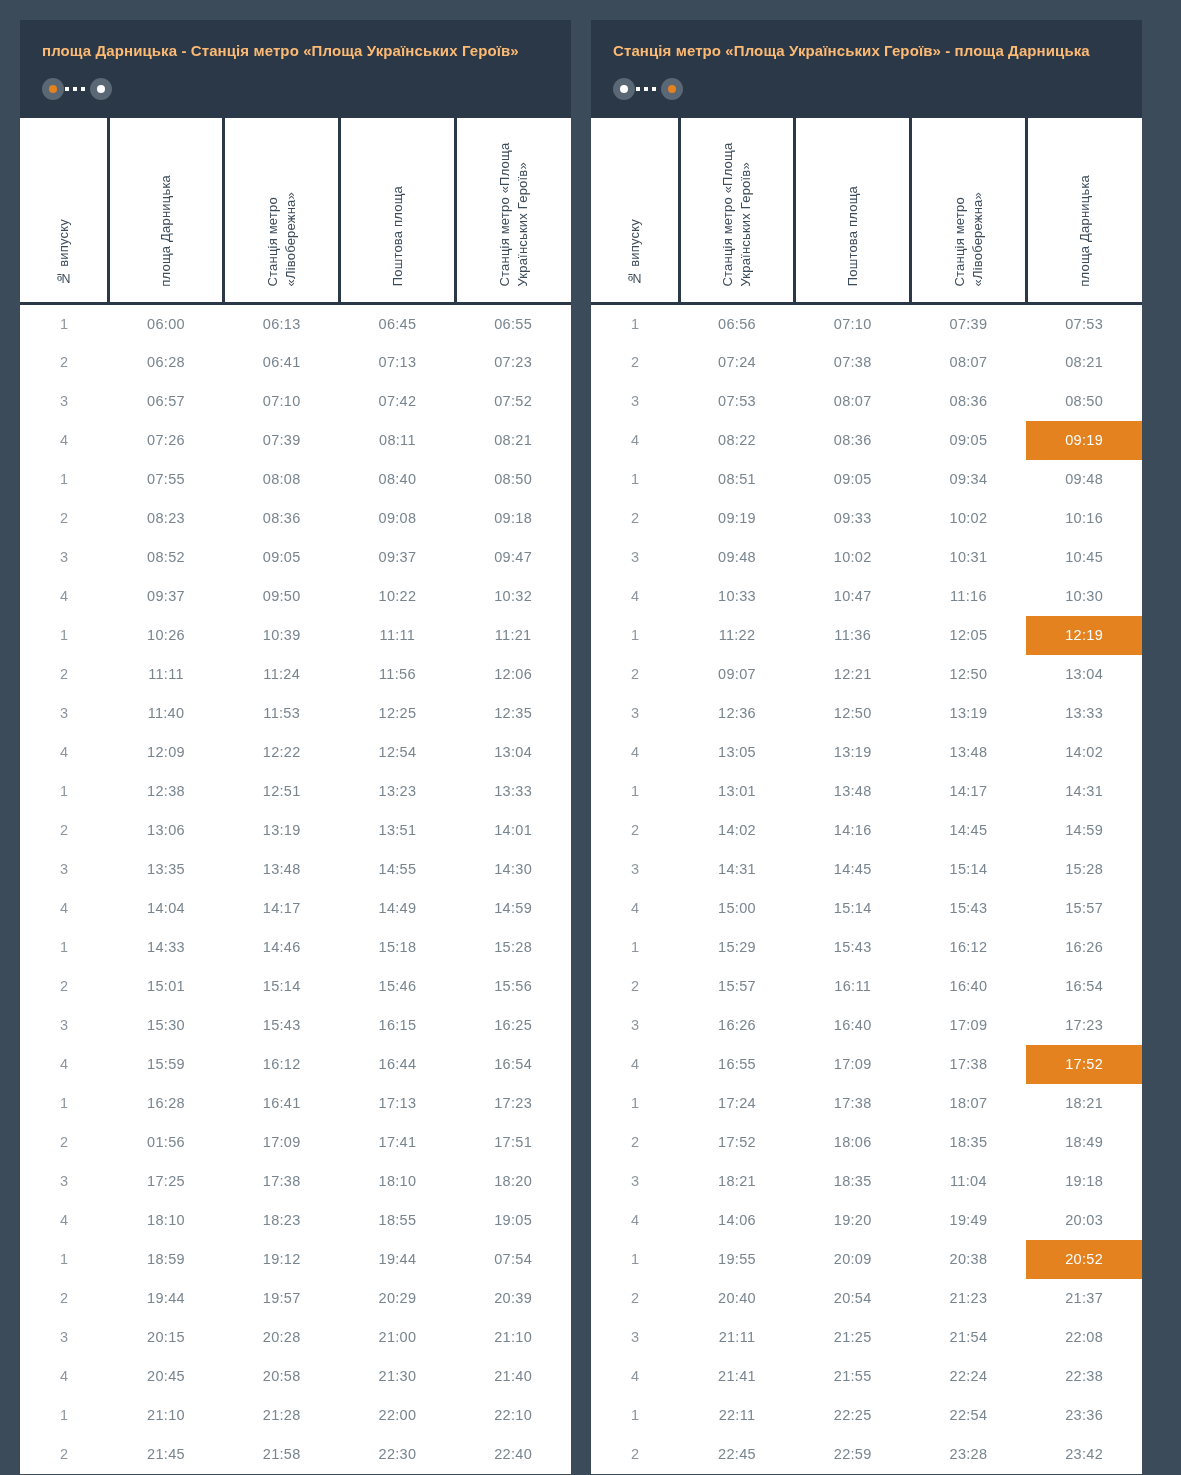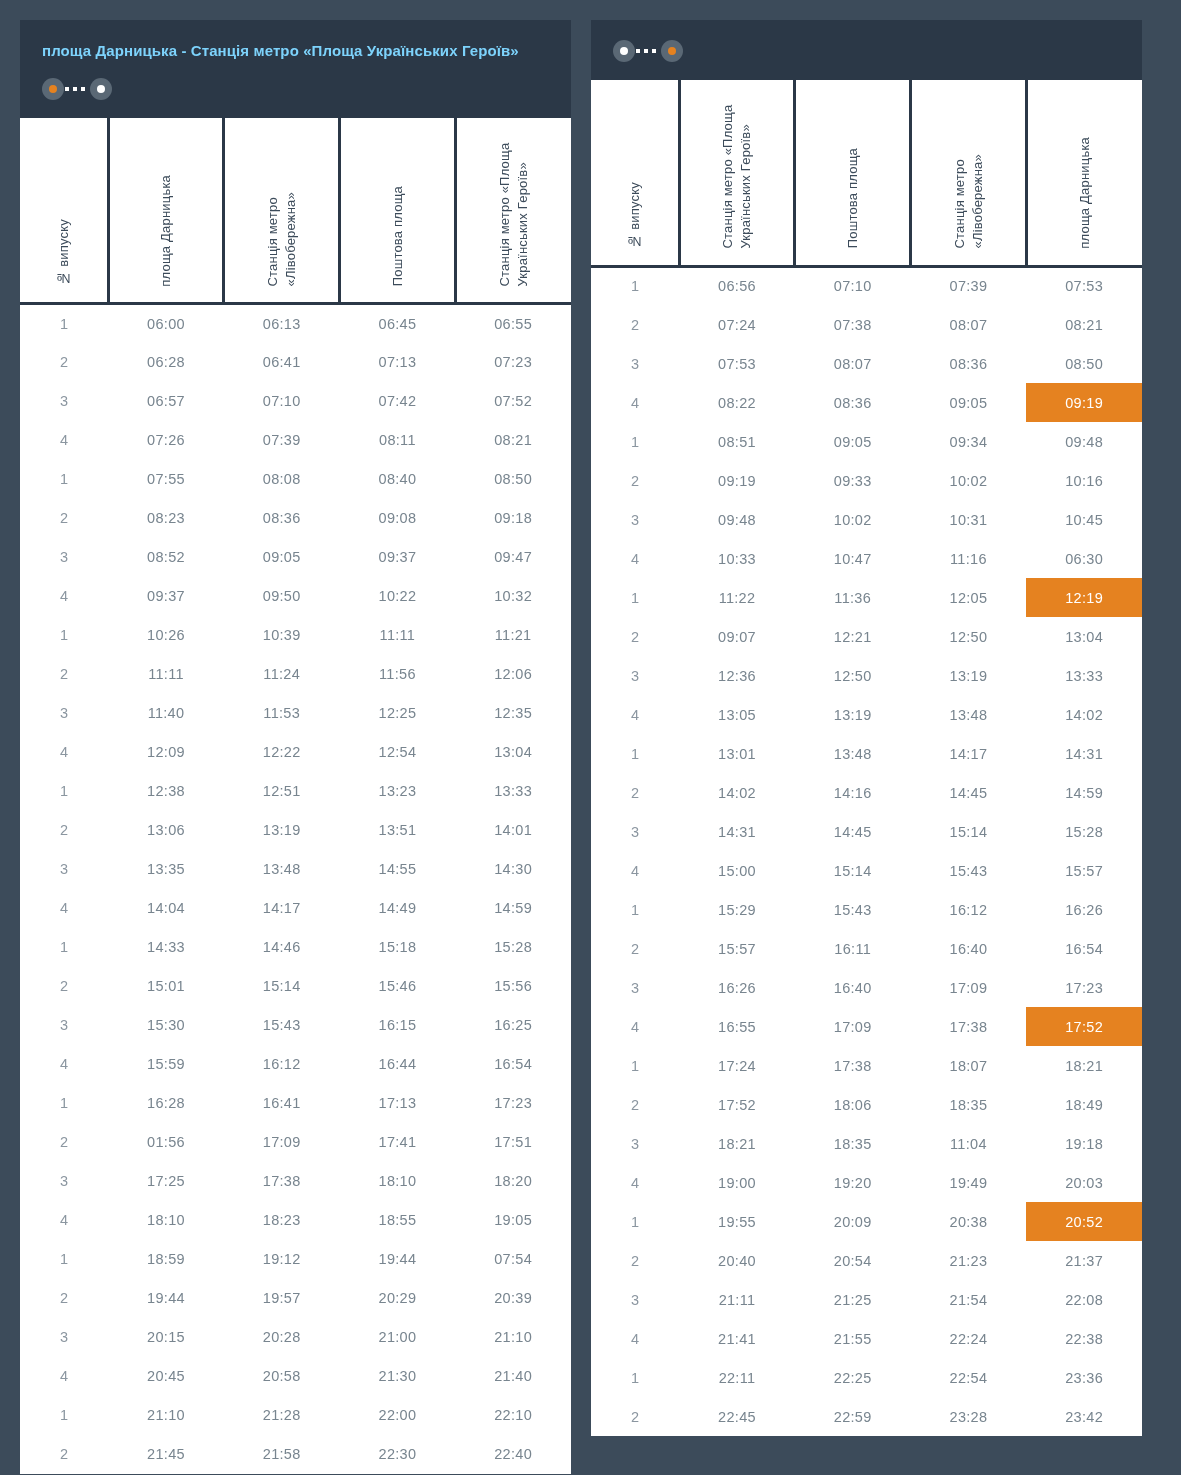--- a/index.html
+++ b/index.html
@@ -23,21 +23,21 @@
     background: #ffffff;
     overflow: hidden;
     flex: 0 0 auto;
   }
 
   .card-header {
     background: #2b3847;
     padding: 20px 22px 18px 22px;
   }
   .route-title {
-    color: #7dd3fc;
+    color: #fdba74;
     font-size: 15px;
     font-weight: bold;
     line-height: 1.45;
     letter-spacing: 0.1px;
     margin: 0 0 16px 0;
   }
 
   .direction-indicator {
     display: flex;
     align-items: center;
@@ -368,20 +368,21 @@
           <td>21:58</td>
           <td>22:30</td>
           <td>22:40</td>
         </tr>
       </tbody>
   </table>
 </div>
 
 <div class="schedule-card">
   <div class="card-header">
+    <div class="route-title">Станція метро «Площа Українських Героїв» - площа Дарницька</div>
     <div class="direction-indicator">
       <span class="dir-dot end">
           <i></i>
         </span>
       <span class="dir-line"></span>
       <span class="dir-dot start">
           <i></i>
         </span>
     </div>
   </div>
@@ -460,21 +461,21 @@
           <td>09:48</td>
           <td>10:02</td>
           <td>10:31</td>
           <td>10:45</td>
         </tr>
         <tr>
           <td class="trip-no">4</td>
           <td>10:33</td>
           <td>10:47</td>
           <td>11:16</td>
-          <td>06:30</td>
+          <td>10:30</td>
         </tr>
         <tr>
           <td class="trip-no">1</td>
           <td>11:22</td>
           <td>11:36</td>
           <td>12:05</td>
           <td class="hl">12:19</td>
         </tr>
         <tr>
           <td class="trip-no">2</td>
@@ -569,21 +570,21 @@
         </tr>
         <tr>
           <td class="trip-no">3</td>
           <td>18:21</td>
           <td>18:35</td>
           <td>11:04</td>
           <td>19:18</td>
         </tr>
         <tr>
           <td class="trip-no">4</td>
-          <td>19:00</td>
+          <td>14:06</td>
           <td>19:20</td>
           <td>19:49</td>
           <td>20:03</td>
         </tr>
         <tr>
           <td class="trip-no">1</td>
           <td>19:55</td>
           <td>20:09</td>
           <td>20:38</td>
           <td class="hl">20:52</td>

